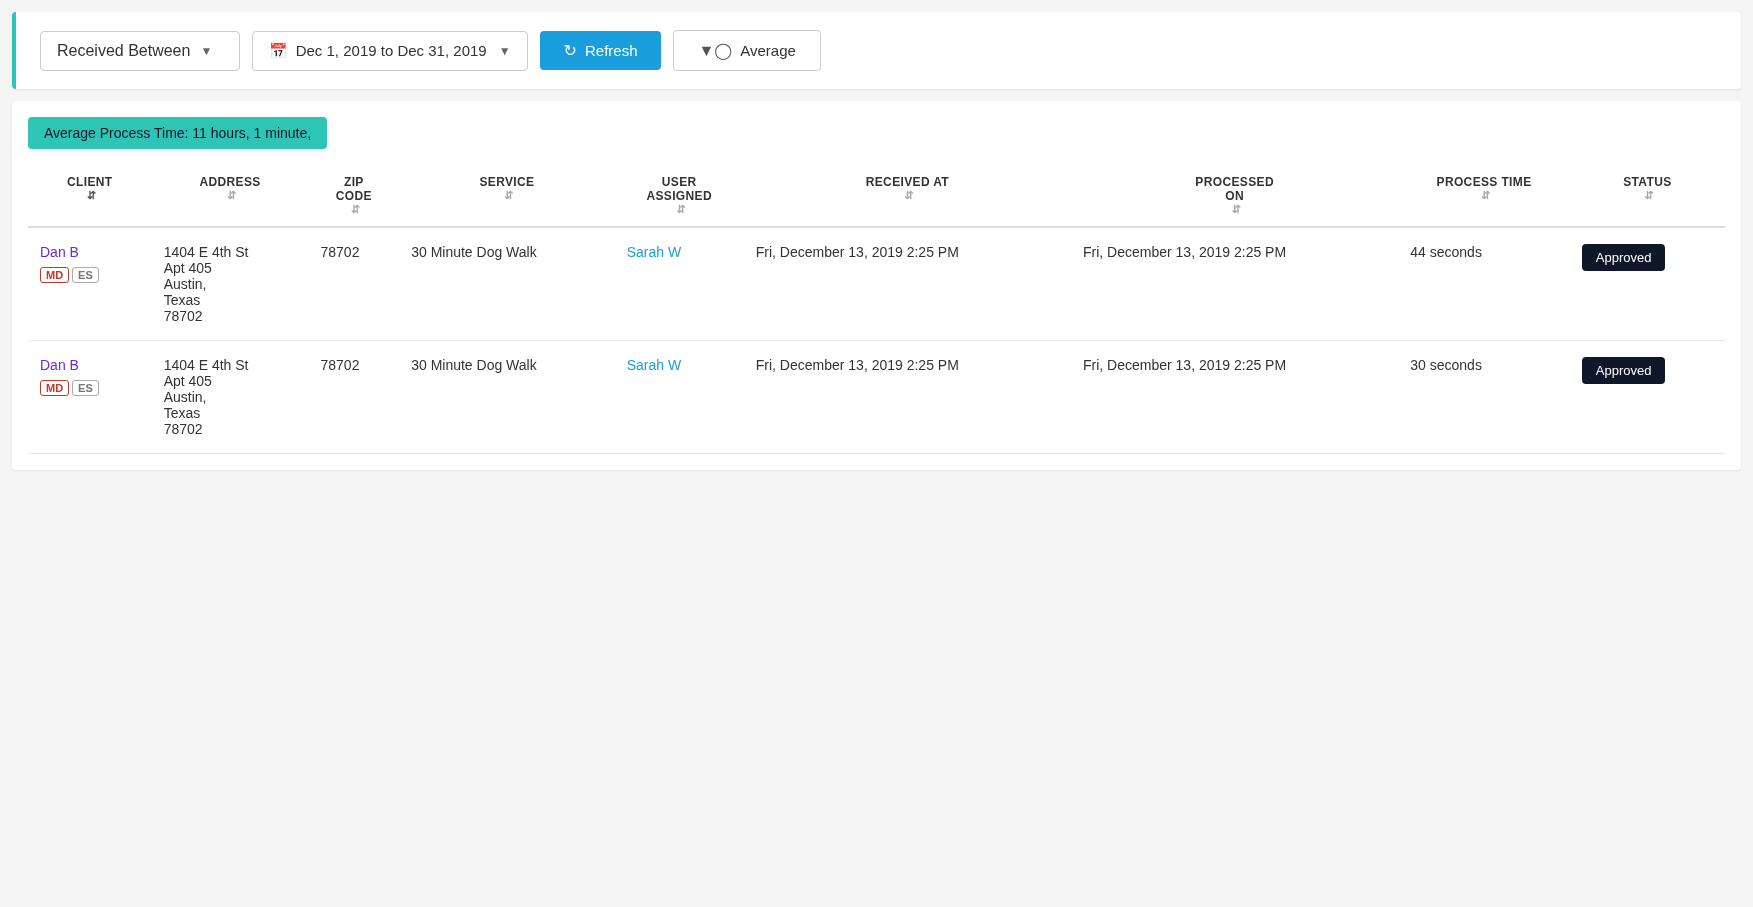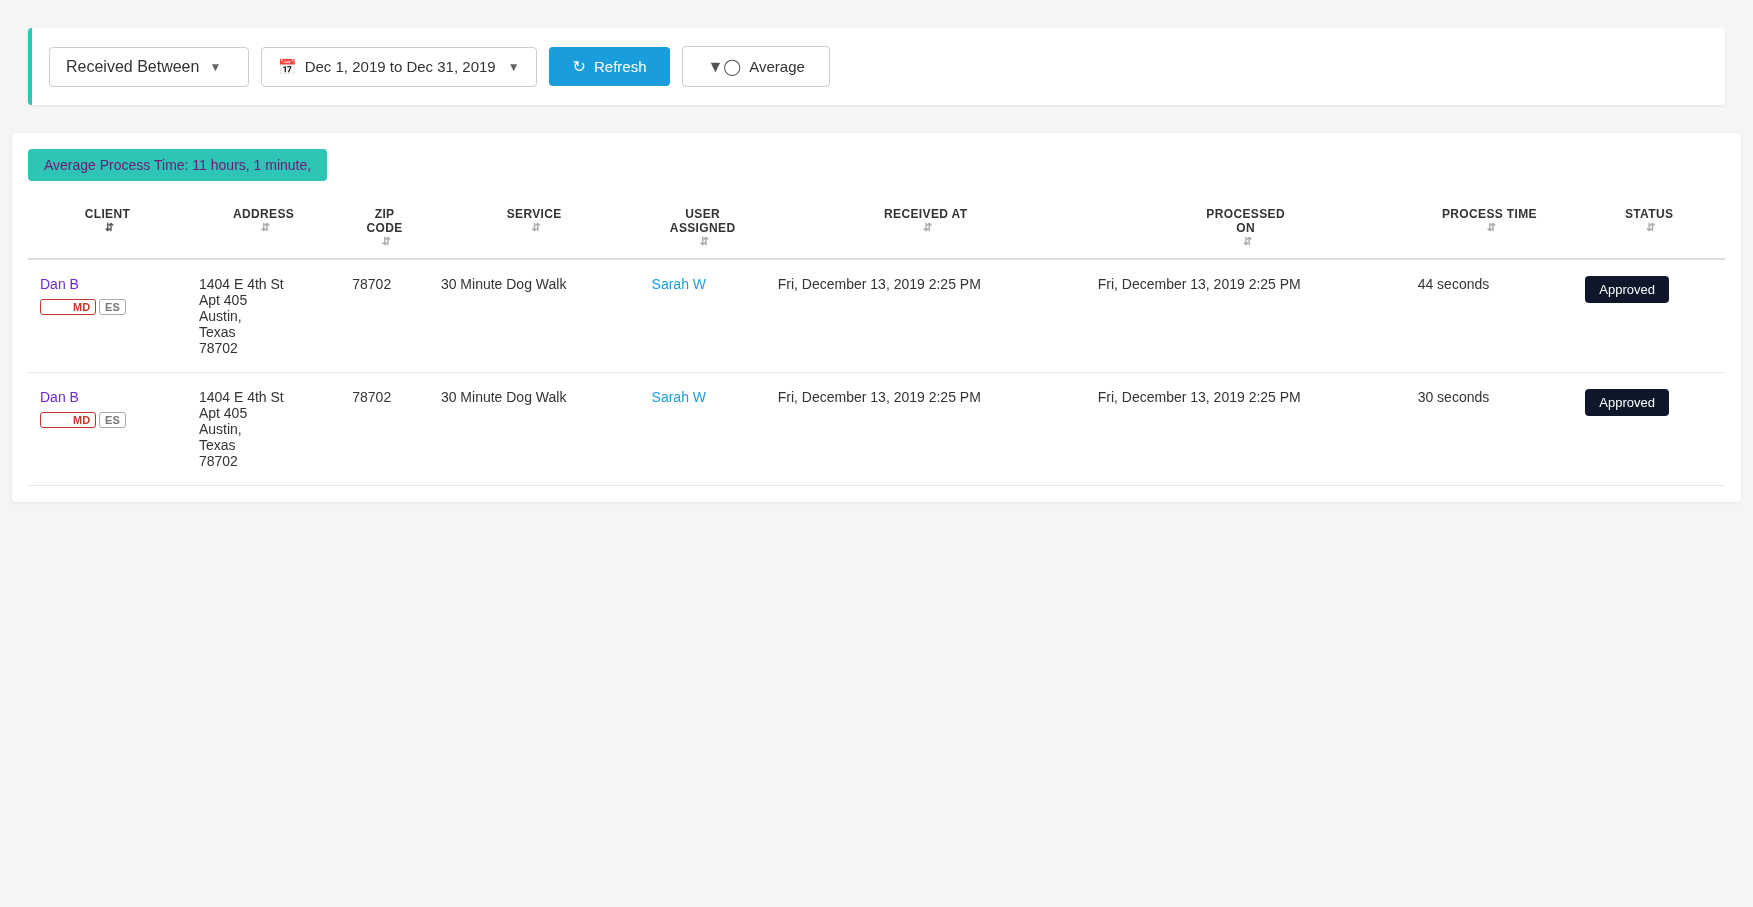--- a/index.html
+++ b/index.html
@@ -1,25 +1,25 @@
 <!DOCTYPE html>
 <html><head>
   <meta charset="utf-8">
   <style>
     * { box-sizing: border-box; margin: 0; padding: 0; }
     body { font-family: -apple-system, BlinkMacSystemFont, 'Segoe UI', sans-serif; background: #f5f5f5; font-size: 14px; color: #333; }
 
     .top-bar {
       background: #fff;
       border-left: 4px solid #2ec4b6;
-      padding: 18px 17px;
+      padding: 18px 24px;
       display: flex;
       align-items: center;
       gap: 12px;
-      margin: 28px;
+      margin: 12px;
       border-radius: 4px;
       box-shadow: 0 1px 3px rgba(0,0,0,0.08);
     }
 
     .filter-dropdown {
       display: flex;
       align-items: center;
       border: 1px solid #ccc;
       border-radius: 4px;
       padding: 10px 16px;
@@ -80,21 +80,21 @@
       margin: 12px;
       background: #fff;
       border-radius: 4px;
       box-shadow: 0 1px 3px rgba(0,0,0,0.08);
       padding: 16px;
     }
 
     .avg-badge {
       display: inline-block;
       background: #2ec4b6;
-      color: #701a75;
+      color: #0f172a;
       padding: 8px 16px;
       border-radius: 4px;
       font-size: 14px;
       font-weight: 500;
       margin-bottom: 16px;
     }
 
     .search-bar {
       display: flex;
       justify-content: flex-end;
@@ -155,21 +155,21 @@
     }
     .tag {
       display: inline-block;
       border: 1px solid #ccc;
       border-radius: 3px;
       padding: 1px 5px;
       font-size: 11px;
       margin-right: 3px;
       font-weight: 600;
     }
-    .tag-md { color: #c0392b; border-color: #c0392b; padding-left: 32px; }
+    .tag-md { color: #c0392b; border-color: #c0392b; }
     .tag-es { color: #777; border-color: #aaa; }
 
     .user-link {
       color: #1a9edb;
       text-decoration: none;
     }
 
     .status-approved {
       display: inline-block;
       background: #0f172a;

